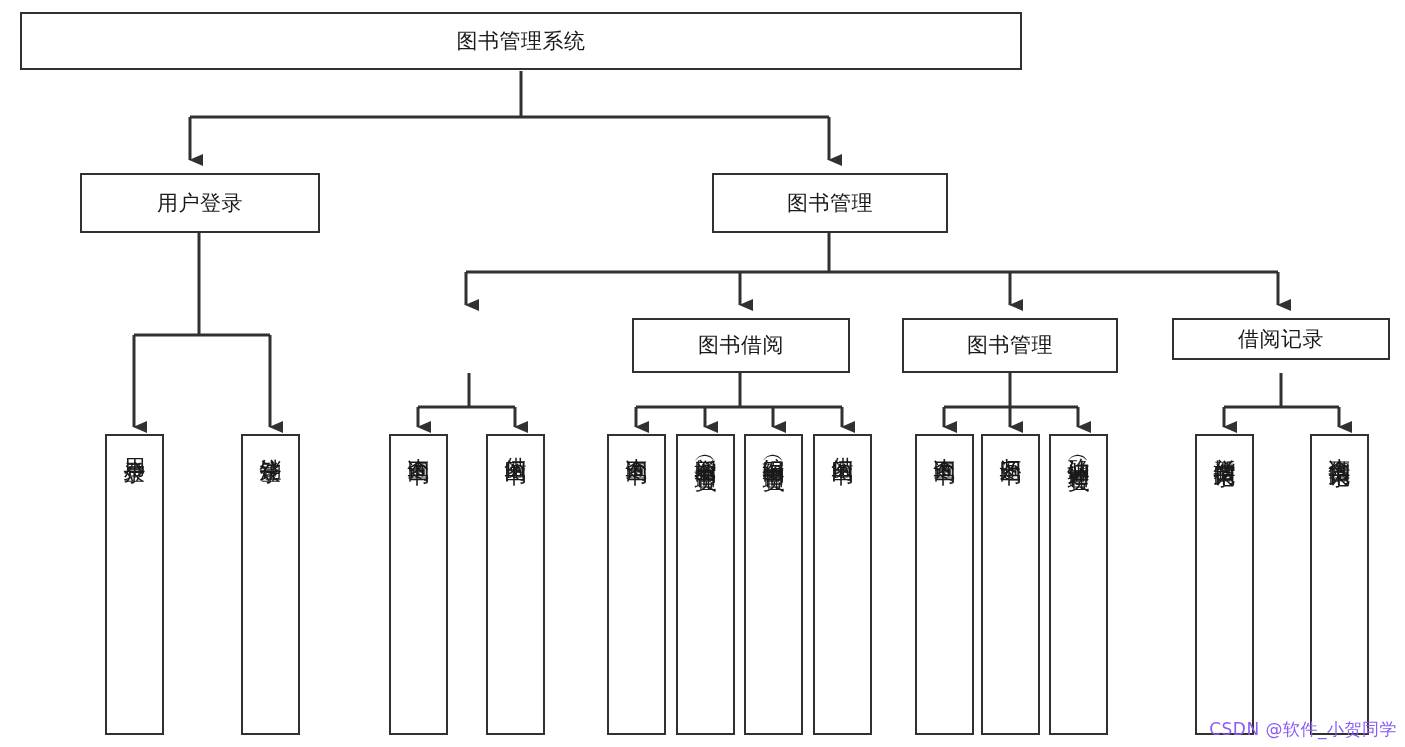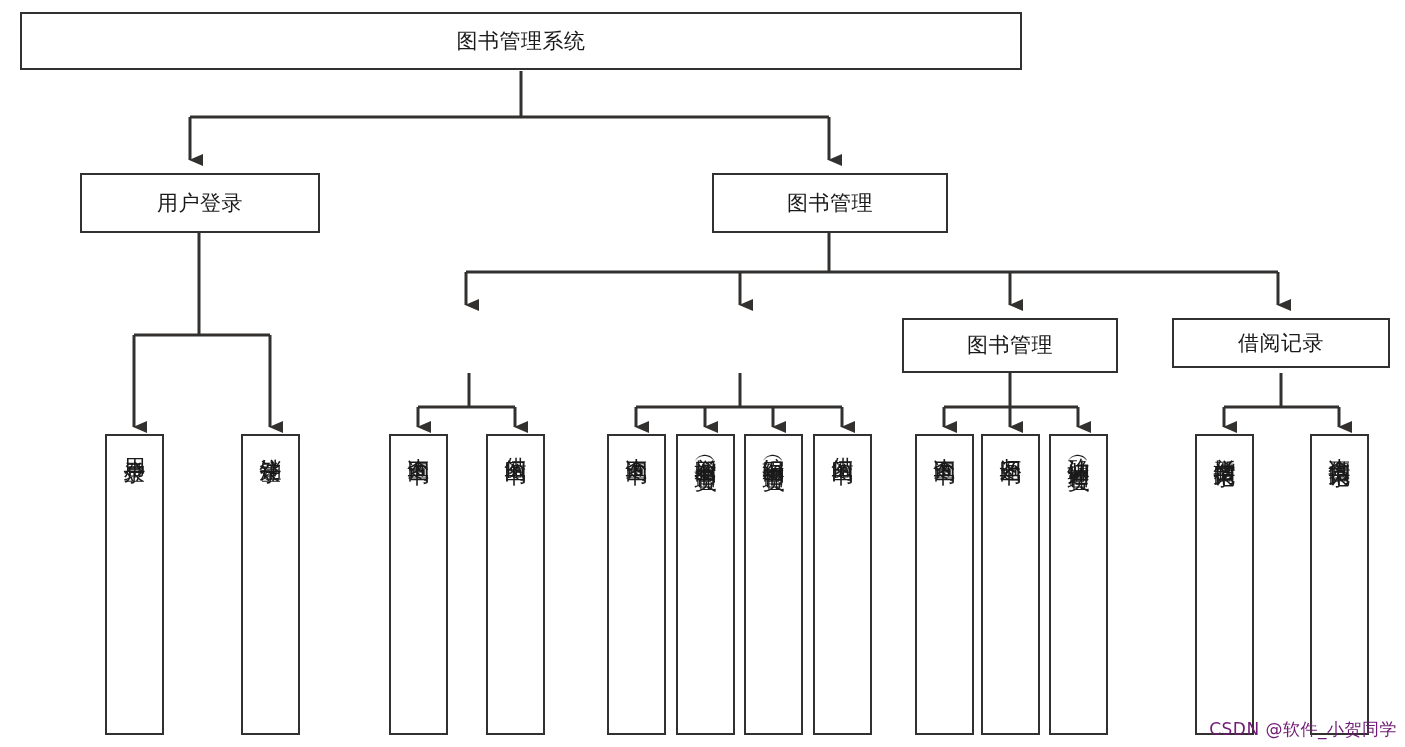--- a/index.html
+++ b/index.html
@@ -54,21 +54,21 @@
     font-size: 22px;
     letter-spacing: 2px;
     line-height: 1.0;
     white-space: nowrap;
   }
   #watermark {
     position: absolute;
     right: 8px;
     bottom: 6px;
     font-size: 17px;
-    color: #701a75;
+    color: #8b5cf6;
     letter-spacing: 0.5px;
     white-space: nowrap;
     pointer-events: none;
   }
 </style>
 </head>
 <body>
 
 <div id="canvas">
 
@@ -126,24 +126,27 @@
     <span class="label">图书管理系统</span>
   </div>
 
   <div class="node horiz" style="left:80px; top:173px; width:240px; height:60px;">
     <span class="label">用户登录</span>
   </div>
   <div class="node horiz" style="left:712px; top:173px; width:236px; height:60px;">
     <span class="label">图书管理</span>
   </div>
 
+  <div class="node horiz" style="left:632px; top:318px; width:218px; height:55px;">
+    <span class="label">图书借阅</span>
+  </div>
   <div class="node horiz" style="left:902px; top:318px; width:216px; height:55px;">
     <span class="label">图书管理</span>
   </div>
-  <div class="node horiz" style="left:1172px; top:318px; width:218px; height:50px;">
+  <div class="node horiz" style="left:1172px; top:318px; width:218px; height:42px;">
     <span class="label">借阅记录</span>
   </div>
 
   <div class="node vert" style="left:105px; top:434px; width:59px; height:301px;">
     <span class="label">用户登录</span>
   </div>
   <div class="node vert" style="left:241px; top:434px; width:59px; height:301px;">
     <span class="label">注销登录</span>
   </div>
 

